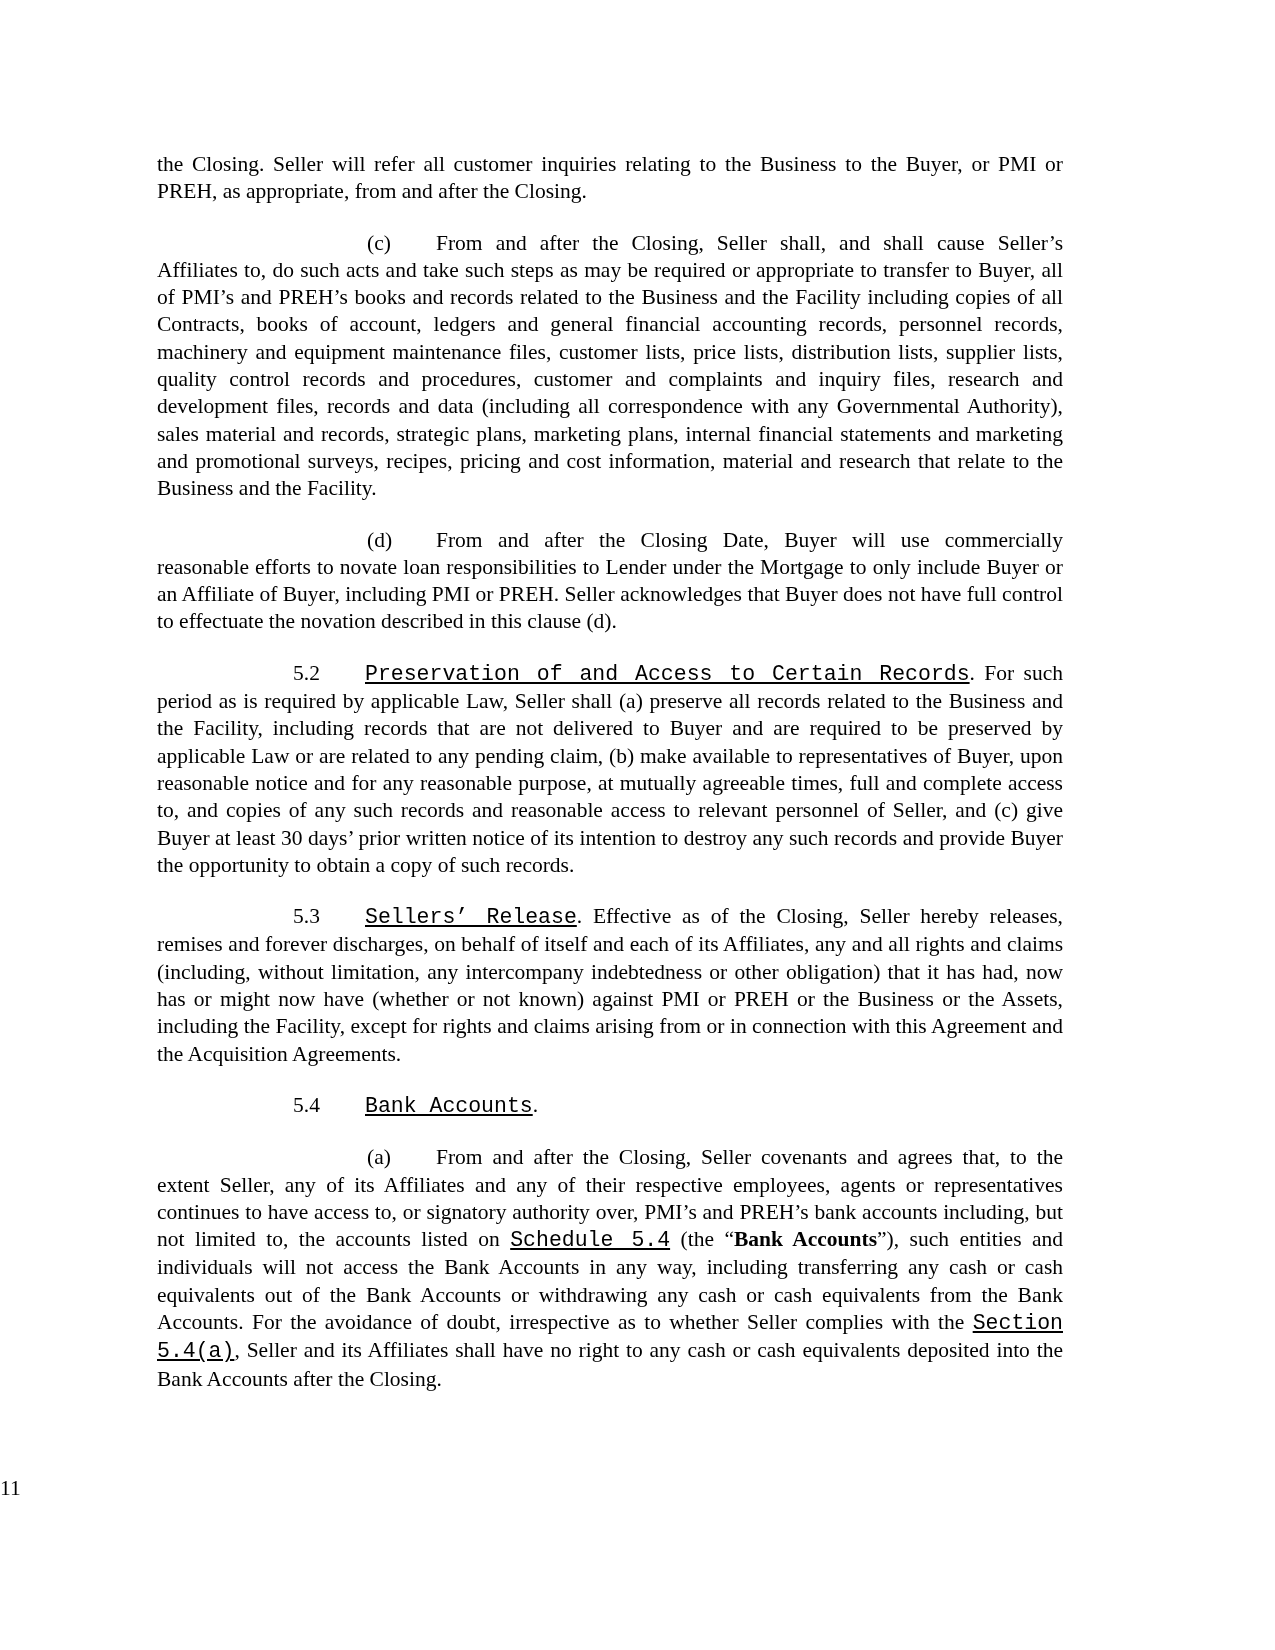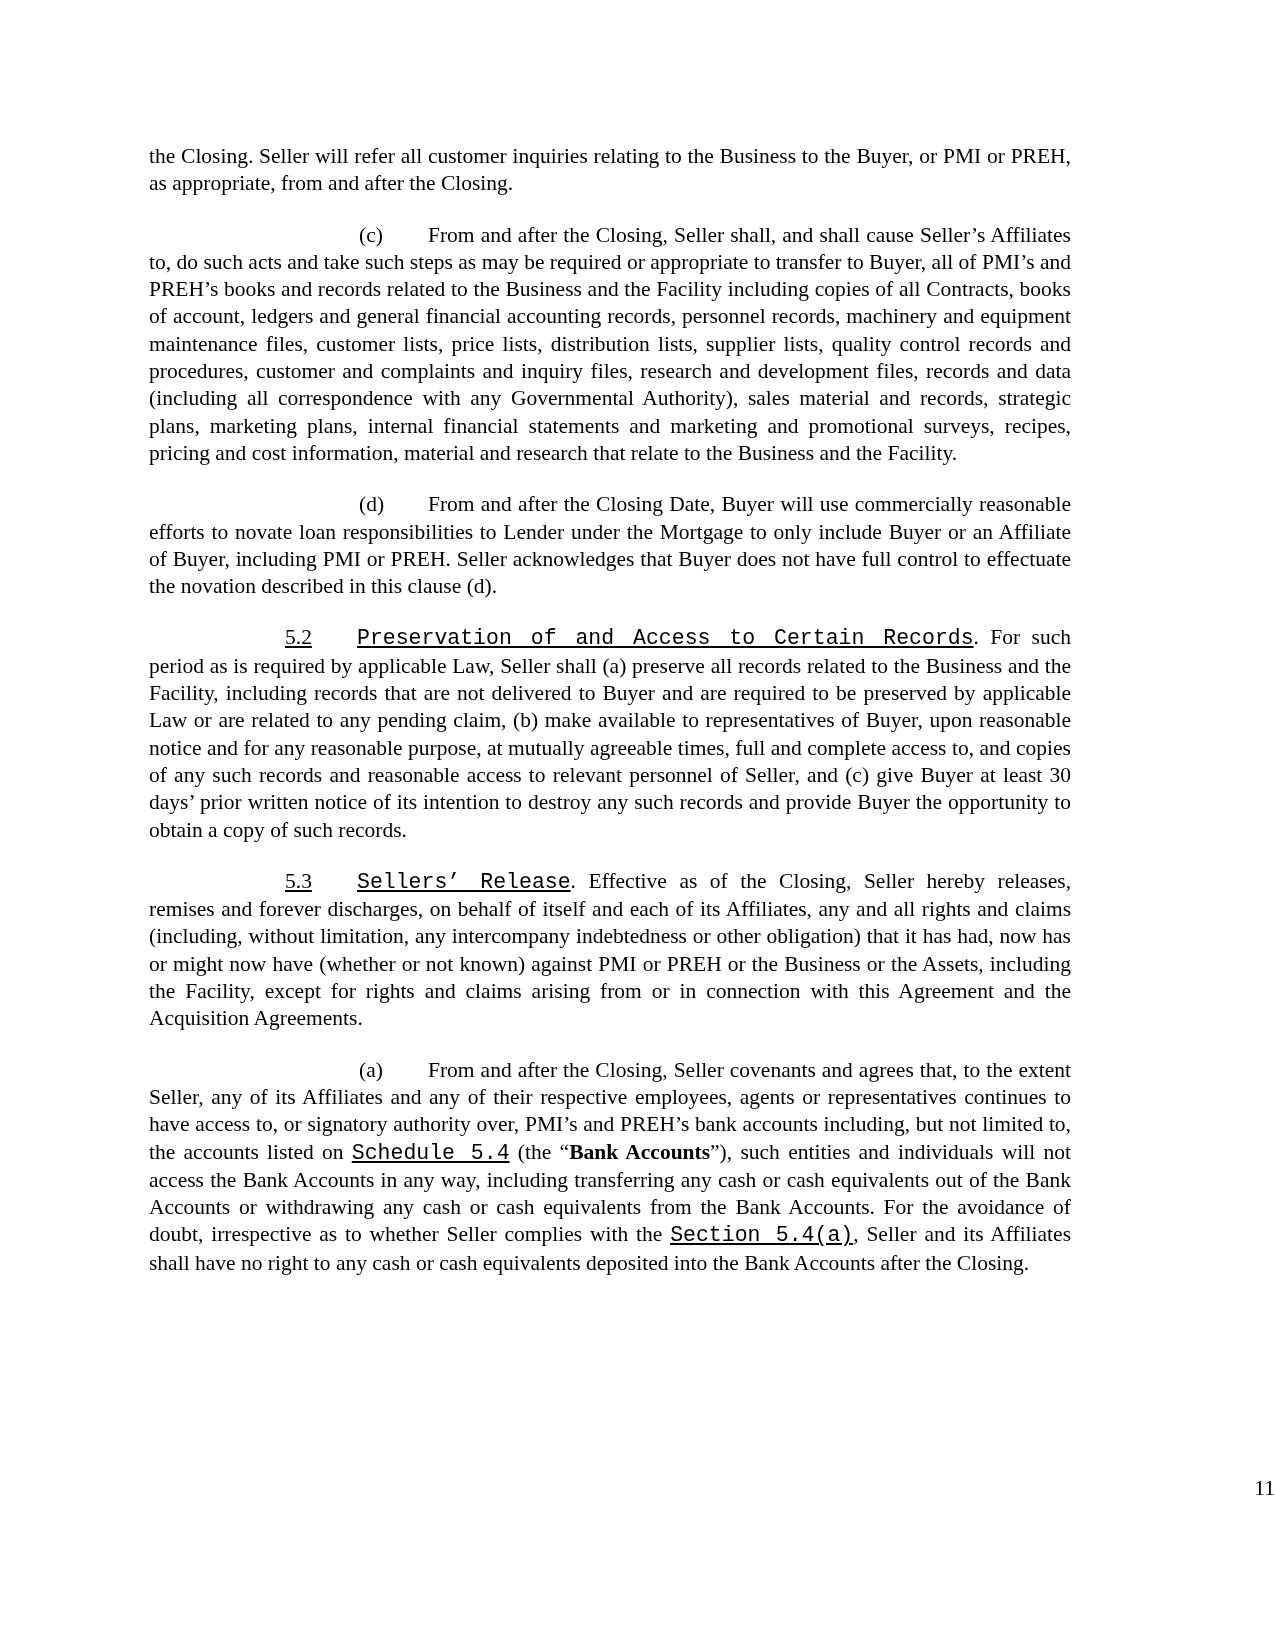--- a/index.html
+++ b/index.html
@@ -1,43 +1,44 @@
 <!DOCTYPE html>
 <html><head>
 <meta charset="utf-8">
 <style>
   html, body { margin: 0; padding: 0; background: #ffffff; }
   body { width: 1275px; height: 1650px; position: relative; overflow: hidden;
          font-family: "Liberation Serif", "DejaVu Serif", serif; color: #000; }
   .page { position: absolute; left: 149px; top: 143px; width: 922px;
           font-size: 21.5px; line-height: 27.3px; }
-  p { margin: 0; text-align: justify; }
+  p { margin: 8px; text-align: justify; }
   .gap { margin-top: 24px; }
   .sub { text-indent: 210px; }
   .sec { text-indent: 136px; }
   .num-sub { display: inline-block; width: 69px; text-indent: 0; }
-  .num-sec { display: inline-block; width: 72px; text-indent: 0; text-decoration: underline; }
+  .num-sec { display: inline-block; width: 72px; text-indent: 0; }
   u { text-decoration: underline; font-family: Liberation Mono, monospace; }
   b { font-weight: bold; }
-  .pageno { position: absolute; top: 1476px; left: 0; width: 1275px; text-align: right;
+  .pageno { position: absolute; top: 1476px; left: 0; width: 1275px; text-align: left;
             font-size: 21.5px; }
 </style>
 </head>
 <body>
 
 <div class="page">
 
   <p>the Closing.  Seller will refer all customer inquiries relating to the Business to the Buyer, or PMI or PREH, as appropriate, from and after the Closing.</p>
 
   <p class="gap sub"><span class="num-sub">(c)</span><span>From and after the Closing, Seller shall, and shall cause Seller’s Affiliates to, do such acts and take such steps as may be required or appropriate to transfer to Buyer, all of PMI’s and PREH’s books and records related to the Business and the Facility including copies of all Contracts, books of account, ledgers and general financial accounting records, personnel records, machinery and equipment maintenance files, customer lists, price lists, distribution lists, supplier lists, quality control records and procedures, customer and complaints and inquiry files, research and development files, records and data (including all correspondence with any Governmental Authority), sales material and records, strategic plans, marketing plans, internal financial statements and marketing and promotional surveys, recipes, pricing and cost information, material and research that relate to the Business and the Facility.</span></p>
 
   <p class="gap sub"><span class="num-sub">(d)</span><span>From and after the Closing Date, Buyer will use commercially reasonable efforts to novate loan responsibilities to Lender under the Mortgage to only include Buyer or an Affiliate of Buyer, including PMI or PREH.  Seller acknowledges that Buyer does not have full control to effectuate the novation described in this clause (d).</span></p>
 
   <p class="gap sec"><span class="num-sec">5.2</span><u>Preservation of and Access to Certain Records</u><span>.  For such period as is required by applicable Law, Seller shall (a) preserve all records related to the Business and the Facility, including records that are not delivered to Buyer and are required to be preserved by applicable Law or are related to any pending claim, (b) make available to representatives of Buyer, upon reasonable notice and for any reasonable purpose, at mutually agreeable times, full and complete access to, and copies of any such records and reasonable access to relevant personnel of Seller, and (c) give Buyer at least 30 days’ prior written notice of its intention to destroy any such records and provide Buyer the opportunity to obtain a copy of such records.</span></p>
 
   <p class="gap sec"><span class="num-sec">5.3</span><u>Sellers’ Release</u><span>.  Effective as of the Closing, Seller hereby releases, remises and forever discharges, on behalf of itself and each of its Affiliates, any and all rights and claims (including, without limitation, any intercompany indebtedness or other obligation) that it has had, now has or might now have (whether or not known) against PMI or PREH or the Business or the Assets, including the Facility, except for rights and claims arising from or in connection with this Agreement and the Acquisition Agreements.</span></p>
 
+  <p class="gap sec"><span class="num-sec">5.4</span><u>Bank Accounts</u><span>.</span></p>
 
   <p class="gap sub"><span class="num-sub">(a)</span><span>From and after the Closing, Seller covenants and agrees that, to the extent Seller, any of its Affiliates and any of their respective employees, agents or representatives continues to have access to, or signatory authority over, PMI’s and PREH’s bank accounts including, but not limited to, the accounts listed on </span><u>Schedule 5.4</u><span> (the “</span><b>Bank Accounts</b><span>”), such entities and individuals will not access the Bank Accounts in any way, including transferring any cash or cash equivalents out of the Bank Accounts or withdrawing any cash or cash equivalents from the Bank Accounts. For the avoidance of doubt, irrespective as to whether Seller complies with the </span><u>Section 5.4(a)</u><span>, Seller and its Affiliates shall have no right to any cash or cash equivalents deposited into the Bank Accounts after the Closing.</span></p>
 
 </div>
 
 <div class="pageno">11</div>
 
 </body></html>

